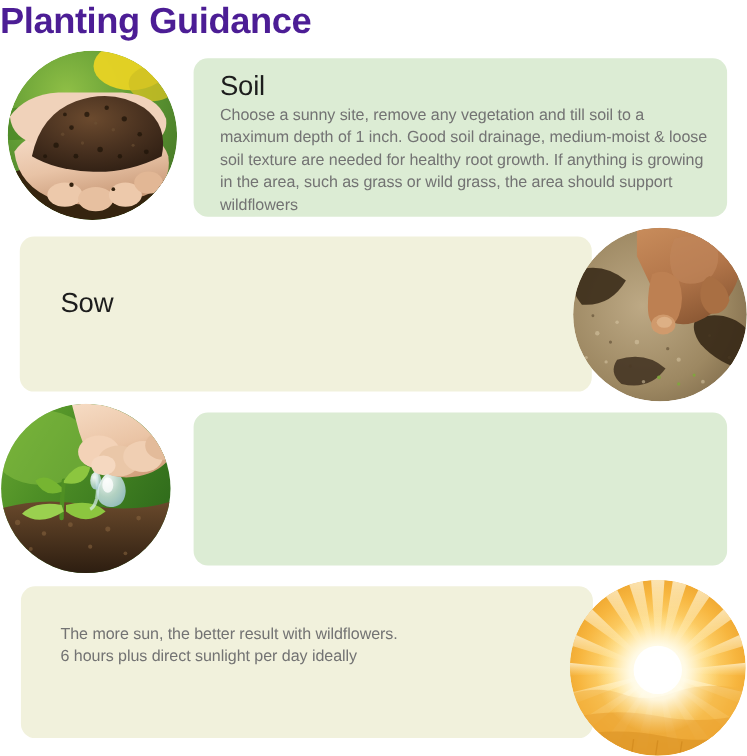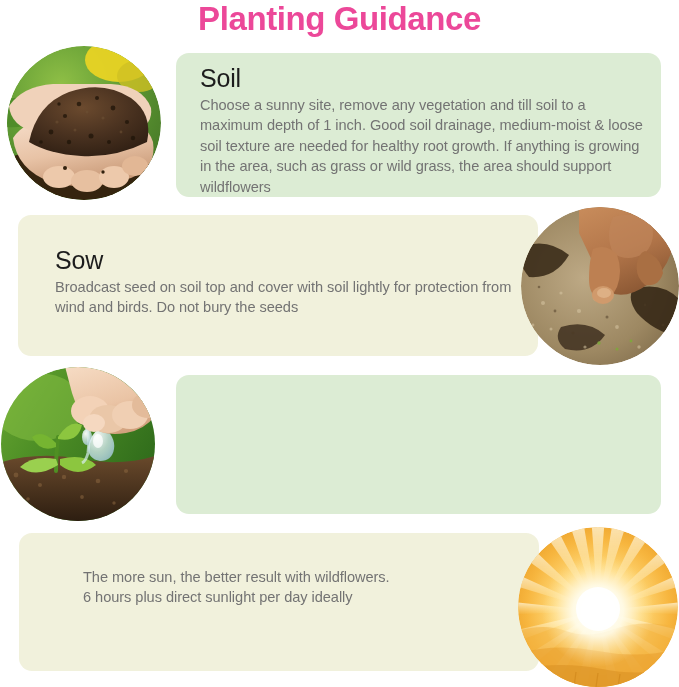--- a/index.html
+++ b/index.html
@@ -15,26 +15,25 @@
     overflow: hidden;
     font-family: "Liberation Sans", "DejaVu Sans", sans-serif;
     -webkit-font-smoothing: antialiased;
   }
 
   #page-title {
     position: absolute;
     top: 0px;
     left: 0;
     width: 679px;
-    text-align: center;
     font-size: 33px;
     line-height: 38px;
     font-weight: bold;
     letter-spacing: -0.4px;
-    color: #ec4899;
+    color: #4c1d95;
     white-space: nowrap;
   }
 
   .card {
     position: absolute;
     border-radius: 13px;
   }
   .card.green  { background: #dcecd4; }
   .card.cream  { background: #f1f1dc; }
 
@@ -66,21 +65,21 @@
   }
   .photo svg { display: block; }
 
   
   #card-soil      { left: 176px; top: 53px;  width: 485px; height: 144px; }
   #card-soil-text { left: 200px; top: 64px;  width: 450px; }
   #photo-soil     { left: 7px;   top: 46px;  width: 154px; height: 154px; }
 
   
   #card-sow       { left: 18px;  top: 215px; width: 520px; height: 141px; }
-  #card-sow-text  { left: 55px;  top: 246px; width: 465px; }
+  #card-sow-text  { left: 55px;  top: 262px; width: 465px; }
   #photo-sow      { left: 521px; top: 207px; width: 158px; height: 158px; }
 
   
   #card-water     { left: 176px; top: 375px; width: 485px; height: 139px; }
   #card-water-text{ left: 200px; top: 391px; width: 450px; }
   #photo-water    { left: -2px;  top: 367px; width: 160px; height: 155px; }
 
   
   #card-sun       { left: 19px;  top: 533px; width: 520px; height: 138px; }
   #card-sun-text  { left: 55px;  top: 567px; width: 460px; }
@@ -165,21 +164,20 @@
       <circle cx="58" cy="122" r="2" fill="#33220f"></circle>
       <circle cx="96" cy="126" r="1.7" fill="#33220f"></circle>
     </g>
   </svg>
 </div>
 
 <div class="card cream" id="card-sow"></div>
 
 <div class="card-text" id="card-sow-text">
   <p class="card-heading">Sow</p>
-  <p class="card-body">Broadcast seed on soil top and cover with soil lightly for protection from wind and birds. Do not bury the seeds</p>
 </div>
 
 <div class="photo" id="photo-sow">
   <svg width="158" height="158" viewBox="0 0 158 158">
     <defs>
       <radialGradient id="sandG" cx="40%" cy="45%" r="85%">
         <stop offset="0%" stop-color="#bda985"></stop>
         <stop offset="55%" stop-color="#9d8862"></stop>
         <stop offset="100%" stop-color="#6d5a3c"></stop>
       </radialGradient>
@@ -311,21 +309,21 @@
       <ellipse cx="150" cy="38" rx="16" ry="13" fill="#e3bb9a"></ellipse>
 
       <ellipse cx="96" cy="56" rx="11" ry="9" fill="#f5d8c0"></ellipse>
     </g>
   </svg>
 </div>
 
 <div class="card cream" id="card-sun"></div>
 
 <div class="card-text" id="card-sun-text">
-  <p class="card-body" style="white-space:pre-line;margin-left:28px;">The more sun, the better result with wildflowers.
+  <p class="card-body" style="white-space:pre-line;">The more sun, the better result with wildflowers.
 6 hours plus direct sunlight per day ideally</p>
 </div>
 
 <div class="photo" id="photo-sun">
   <svg width="160" height="160" viewBox="0 0 160 160">
     <defs>
       <radialGradient id="skyG" cx="50%" cy="52%" r="62%">
         <stop offset="0%" stop-color="#ffffff"></stop>
         <stop offset="18%" stop-color="#fff6d8"></stop>
         <stop offset="42%" stop-color="#ffd97a"></stop>

